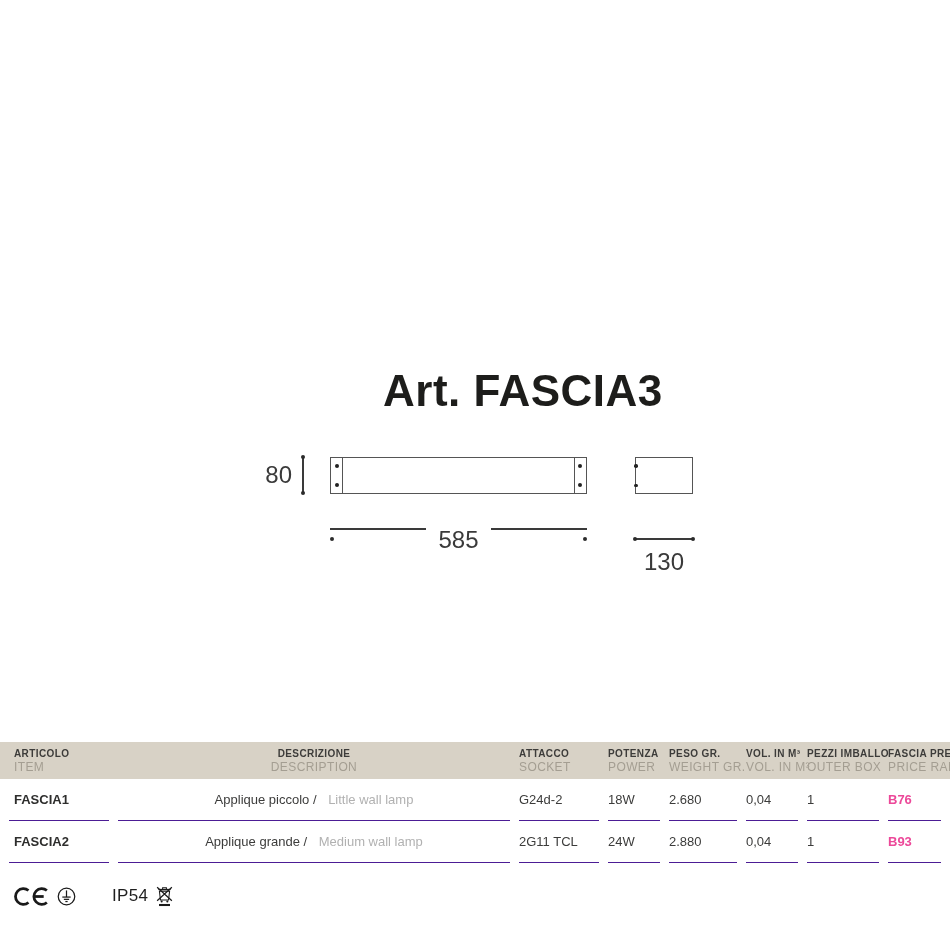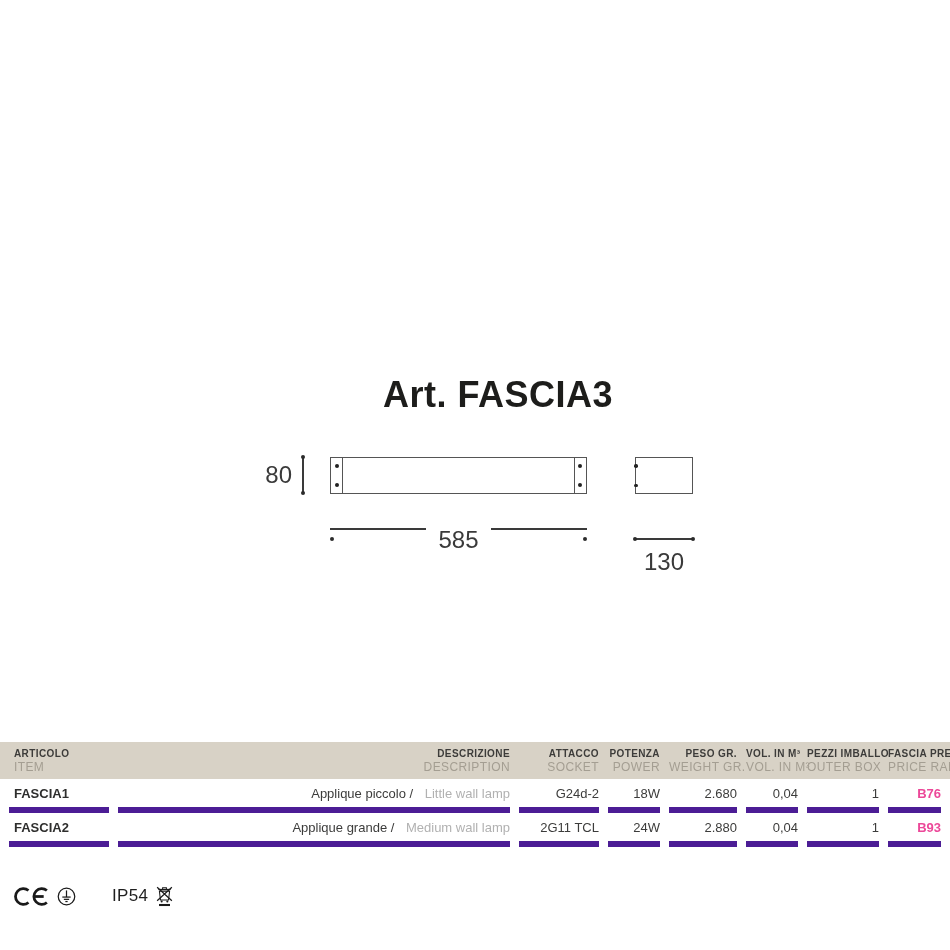--- a/index.html
+++ b/index.html
@@ -1,20 +1,20 @@
 <!DOCTYPE html>
 <html><head>
 <meta charset="utf-8">
 <style>
   * { margin:0; padding:0; box-sizing:border-box; }
   html,body { width:950px; height:950px; background:#ffffff; font-family:"Liberation Sans", sans-serif; overflow:hidden; }
   .sheet { position:relative; width:950px; height:950px; background:#fff; }
 
   
-  .title { position:absolute; left:383px; top:366px; font-size:36px; font-weight:bold; color:#1d1d1b; letter-spacing:0.5px; white-space:nowrap;margin-top:8px; }
+  .title { position:absolute; left:383px; top:366px; font-size:44px; font-weight:bold; color:#1d1d1b; letter-spacing:0.5px; white-space:nowrap; }
   .dot { position:absolute; width:4px; height:4px; border-radius:50%; background:#2b2b2b; }
 
   .dim-80-label { position:absolute; left:248px; top:461px; width:44px; text-align:right; font-size:24px; color:#3a3a3a; }
   .vdim { position:absolute; left:302px; top:458px; width:1.5px; height:34px; background:#3a3a3a; }
   .vdim .dot.t { left:-1.5px; top:-3px; }
   .vdim .dot.b { left:-1.5px; bottom:-3px; }
 
   .front-rect { position:absolute; left:330px; top:457px; width:257px; height:37px; border:1.3px solid #555; background:#fff; }
   .front-rect .strip-l { position:absolute; left:0; top:0; bottom:0; width:12px; border-right:1px solid #555; }
   .front-rect .strip-r { position:absolute; right:0; top:0; bottom:0; width:12px; border-left:1px solid #555; }
@@ -35,23 +35,23 @@
   .hdim130 .dot.r { right:-1px; top:-1.5px; }
   .dim-130-label { position:absolute; left:630px; top:548px; width:68px; text-align:center; font-size:24px; color:#3a3a3a; }
 
   
   .table-wrap { position:absolute; left:0; top:742px; width:950px; }
   .header-band { position:absolute; left:0; top:0; width:950px; height:37px; background:#d8d2c6; }
   table { position:relative; width:950px; table-layout:fixed; border-collapse:separate; border-spacing:9px 0; }
   th { height:37px; vertical-align:middle; padding-top:1px; }
   .h-it { font-size:10px; font-weight:bold; color:#3d3c3a; letter-spacing:0.4px; line-height:1.2; white-space:nowrap; }
   .h-en { font-size:12px; font-weight:normal; color:#a49e92; letter-spacing:0.4px; line-height:1.2; white-space:nowrap; }
-  td { height:34px; vertical-align:middle; border-bottom:6px solid #4c1d95; font-size:13px; color:#3c3c3b; white-space:nowrap; overflow:hidden; }
-  .al { text-align:right; }
-  .ac { text-align:right; }
+  td { height:42px; vertical-align:middle; border-bottom:1px solid #4c1d95; font-size:13px; color:#3c3c3b; white-space:nowrap; overflow:hidden; }
+  .al { text-align:center; }
+  .ac { text-align:left; }
   td.item-cell { font-weight:bold; font-size:13px; color:#2e2e2d; padding-left:5px; }
   th.item-h { text-align:left; padding-left:5px; }
   .desc-en { color:#b1b1b1;margin-left:8px; }
   td.price-cell { font-weight:bold; color:#ec4899; }
 
   
   .footer { position:absolute; left:13px; top:883px; height:26px; display:flex; align-items:center; gap:8px; }
   .ip-label { font-size:17px; color:#1f1f1f; letter-spacing:0.3px; font-weight:500;margin-left:28px; }
   .icon svg { display:block; }
 </style>

